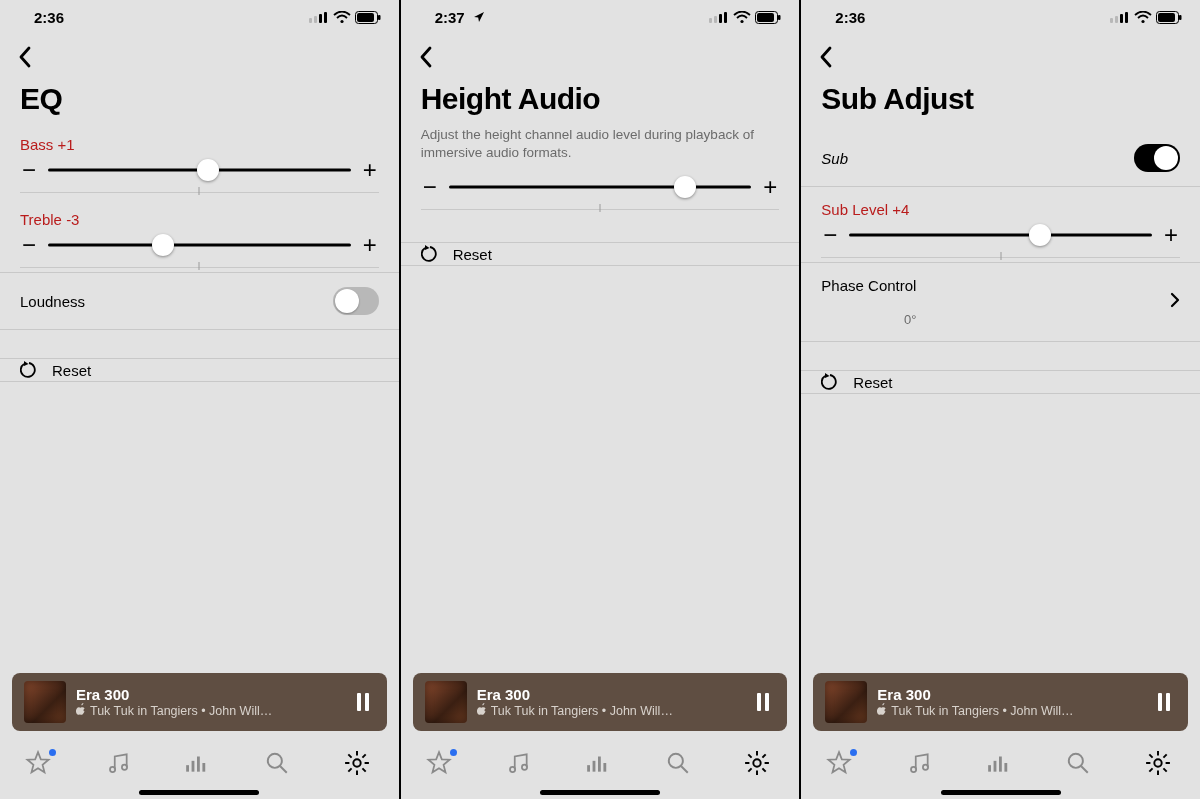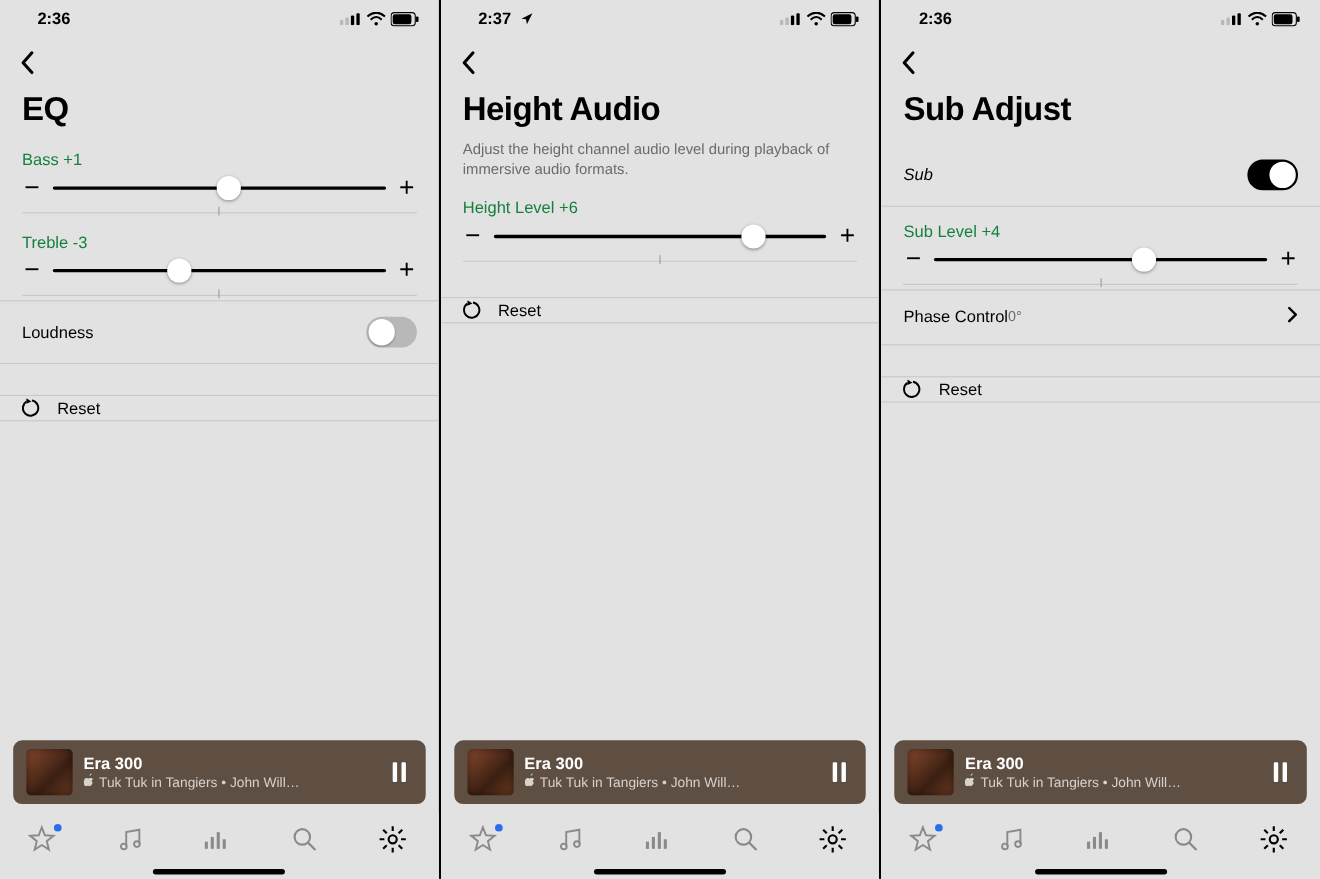--- a/index.html
+++ b/index.html
@@ -38,21 +38,21 @@
     padding: 10px 20px 6px 20px;
     letter-spacing: -0.5px;
   }
   .subdesc {
     font-size: 13.5px; color:#6b6b6b;
     padding: 4px 20px 4px 20px;
     line-height: 1.35;
   }
 
   .section { padding: 14px 20px 0 20px; }
-  .slider-label { font-size: 15px; color:#15803d; margin-bottom: 10px; }
+  .slider-label { font-size: 15px; color:#b91c1c; margin-bottom: 10px; }
   .slider-row {
     display:flex; align-items:center; gap:10px;
     height:30px;
     border-bottom: 1px solid #c8c8c8;
     padding-bottom: 16px;
     margin-bottom: 4px;
     position:relative;
   }
   .minus, .plus {
     font-size: 24px; font-weight: 500; line-height: 1;
@@ -98,21 +98,21 @@
   .toggle.off .knob{ left:2px; }
   .toggle.on  .knob{ left:20px; }
 
   .nav-row {
     display:flex; align-items:center; justify-content:space-between;
     padding: 14px 20px;
     border-top:1px solid #c8c8c8;
     border-bottom:1px solid #c8c8c8;
     cursor:pointer;
   }
-  .nav-row .nr-left { display:flex; flex-direction:row; gap:0; }
+  .nav-row .nr-left { display:flex; flex-direction:column; gap:18px;text-align:right; }
   .nav-row .nr-title{ font-size:15px; color:#000; }
   .nav-row .nr-sub  { font-size:13px; color:#6b6b6b; }
   .chev { font-size:18px; color:#000; }
 
   .spacer { height: 28px; }
 
   .reset-row {
     display:flex; align-items:center; gap:14px;
     padding: 2px 20px;
     border-top:1px solid #c8c8c8;
@@ -308,21 +308,20 @@
           </svg>
         </span>
       </div>
     </div>
     <div class="back-row"><span class="back-btn"><svg width="14" height="22" viewBox="0 0 14 22">
           <path d="M11 2 L3 11 L11 20" stroke="#000" stroke-width="2.8" fill="none" stroke-linecap="round" stroke-linejoin="round"></path>
         </svg></span></div>
     <div class="title">Height Audio</div>
     <div class="subdesc">Adjust the height channel audio level during playback of immersive audio formats.</div>
     <div class="section">
-      <div class="slider-label">Height Level +6</div>
       <div class="slider-row">
         <div class="minus">−</div>
         <div class="track-wrap">
           <div class="track"></div>
           <div class="thumb" style="left: 78%;"></div>
           <div class="center-tick"></div>
         </div>
         <div class="plus">+</div>
       </div>
     </div>

